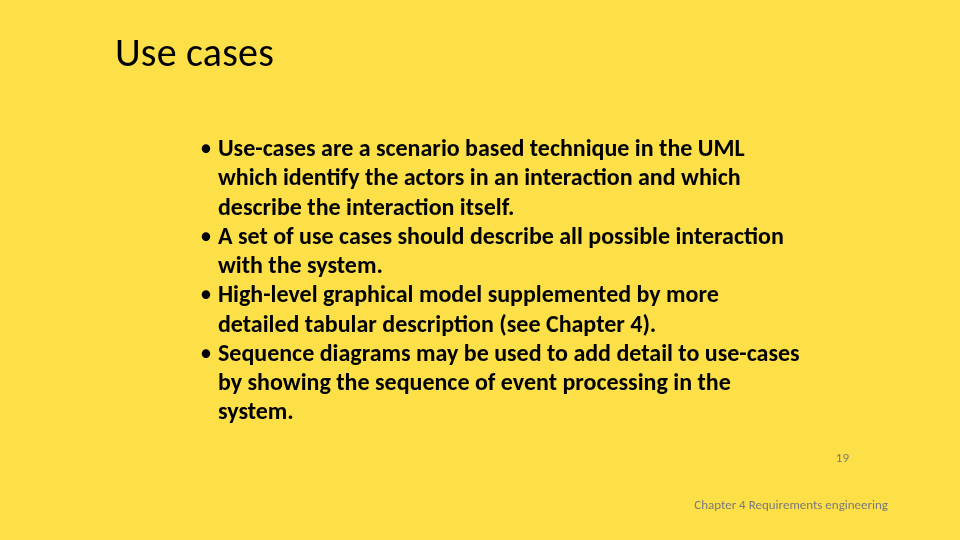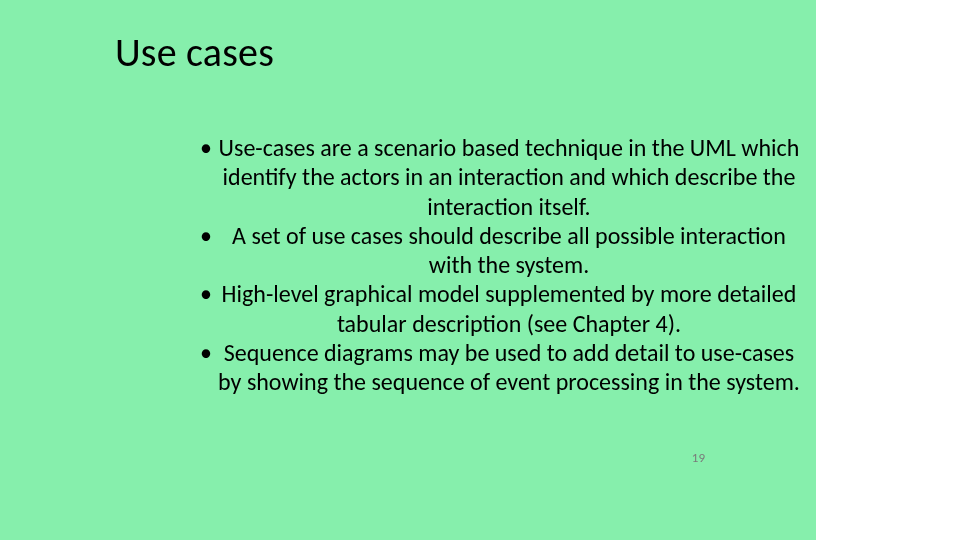--- a/index.html
+++ b/index.html
@@ -6,24 +6,24 @@
     html, body {
       width: 960px;
       height: 540px;
       background: #ffffff;
       font-family: Calibri, "Segoe UI", Arial, sans-serif;
       color: #000000;
       overflow: hidden;
       position: relative;
     }
     .slide {
-      width: 816px;
+      width: 960px;
       height: 540px;
       position: relative;
-      background: #86efac;
+      background: #fde047;
     }
     .title {
       position: absolute;
       top: 28px;
       left: 115px;
       font-size: 40px;
       font-weight: 400;
       color: #000000;
       letter-spacing: 0.2px;
     }
@@ -41,22 +41,21 @@
     }
     .bullet-marker {
       font-size: 24px;
       color: #000000;
       margin-right: 6px;
       flex-shrink: 0;
     }
     .bullet-text {
       font-size: 24px;
       color: #000000;
-      font-weight: 400;
-      text-align: center;
+      font-weight: 700;
     }
     .page-number {
       position: absolute;
       bottom: 75px;
       right: 111px;
       font-size: 13px;
       color: #7a7a7a;
       margin-top: 32px;
     }
     .footer-text {
@@ -86,13 +85,14 @@
       <span class="bullet-marker">•</span>
       <span class="bullet-text">High-level graphical model supplemented by more detailed tabular description (see Chapter 4).</span>
     </div>
     <div class="bullet-item">
       <span class="bullet-marker">•</span>
       <span class="bullet-text">Sequence diagrams may be used to add detail to use-cases by showing the sequence of event processing in the system.</span>
     </div>
   </div>
 
   <div class="page-number">19</div>
+  <div class="footer-text">Chapter 4 Requirements engineering</div>
 </div>
 
 </body></html>

